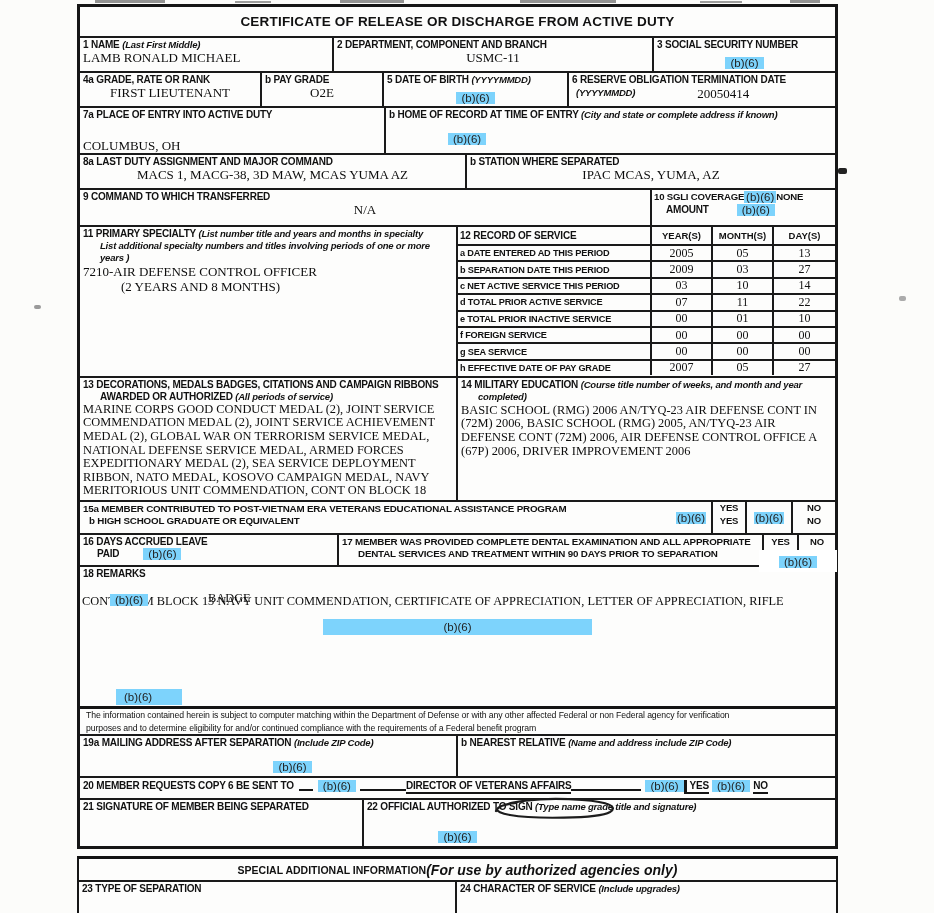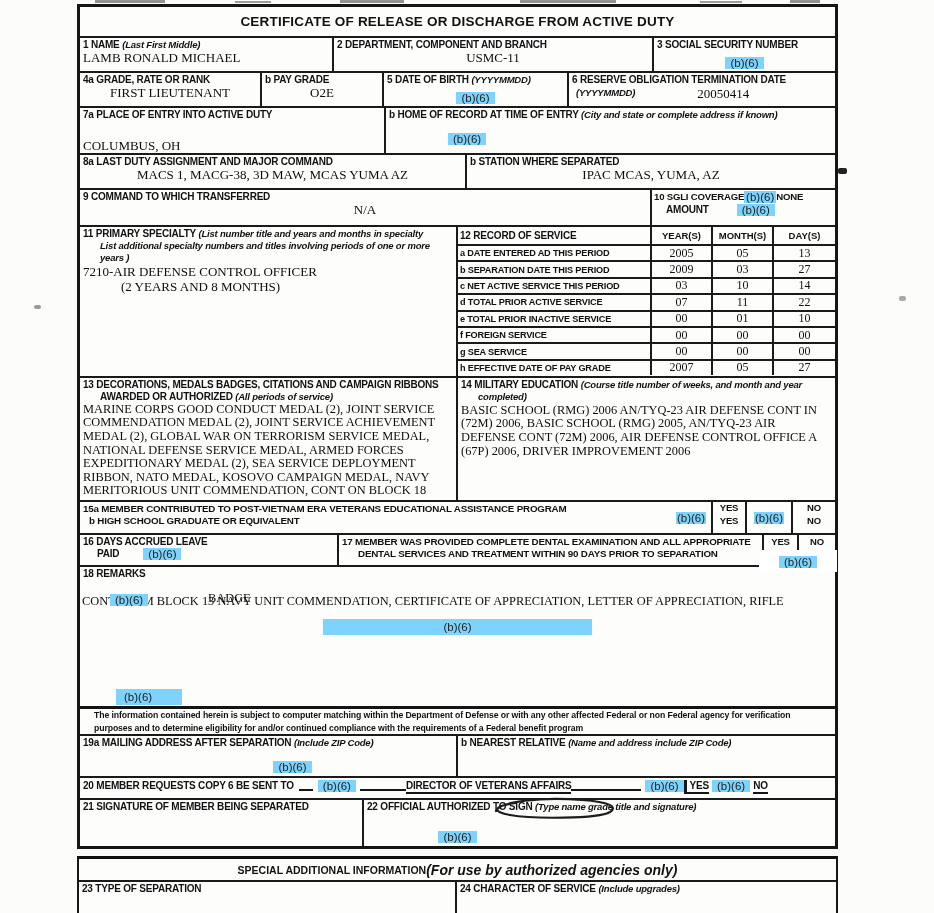--- a/index.html
+++ b/index.html
@@ -30,21 +30,21 @@
   .ros { display: grid; grid-template-columns: 192px 61px 61px 1fr;
          grid-template-rows: 17px repeat(8, 16.4px); width: 100%; }
   .ros > div { border-top: 2px solid #1a1a1a; padding: 0 2px; display: flex; align-items: center; overflow: hidden; }
   .ros > .nt { border-top: none; }
   .ros > .bl { border-left: 2px solid #1a1a1a; text-align: right; }
   .rosh { font-weight: bold; font-size: 9.5px; justify-content: center; }
   .rosl { font-weight: bold; font-size: 9.2px; letter-spacing: -.2px; white-space: nowrap; }
   .rosv { font-family: "Liberation Serif", serif; font-size: 12px; justify-content: center; }
   .u { display: inline-block; border-bottom: 2px solid #151515; height: 11px; }
   .un { border-bottom: 2px solid #151515; padding-bottom: 0px; }
-  .privacy { font-size: 8.7px; font-weight: 700; letter-spacing: -.1px; line-height: 1.35; padding: 1px 14px; }
+  .privacy { font-size: 8.7px; font-weight: 400; letter-spacing: -.1px; line-height: 1.35; padding: 1px 6px; }
   .special { position: absolute; left: 77px; top: 856px; width: 761px; height: 62px;
              border: 2px solid #161616; border-top: 3px solid #111; background: #fdfdfc; }
   .sphead { height: 23px; border-bottom: 2px solid #1a1a1a; display: flex; align-items: center;
             justify-content: center; font-weight: bold; font-size: 10.5px; }
   .sprow { display: flex; height: 37px; }
   .artifact { position: absolute; background: #2a2a2a; }
   .speck { position: absolute; border-radius: 2px; }
   .abs { position: absolute; }
 </style>
 </head>

